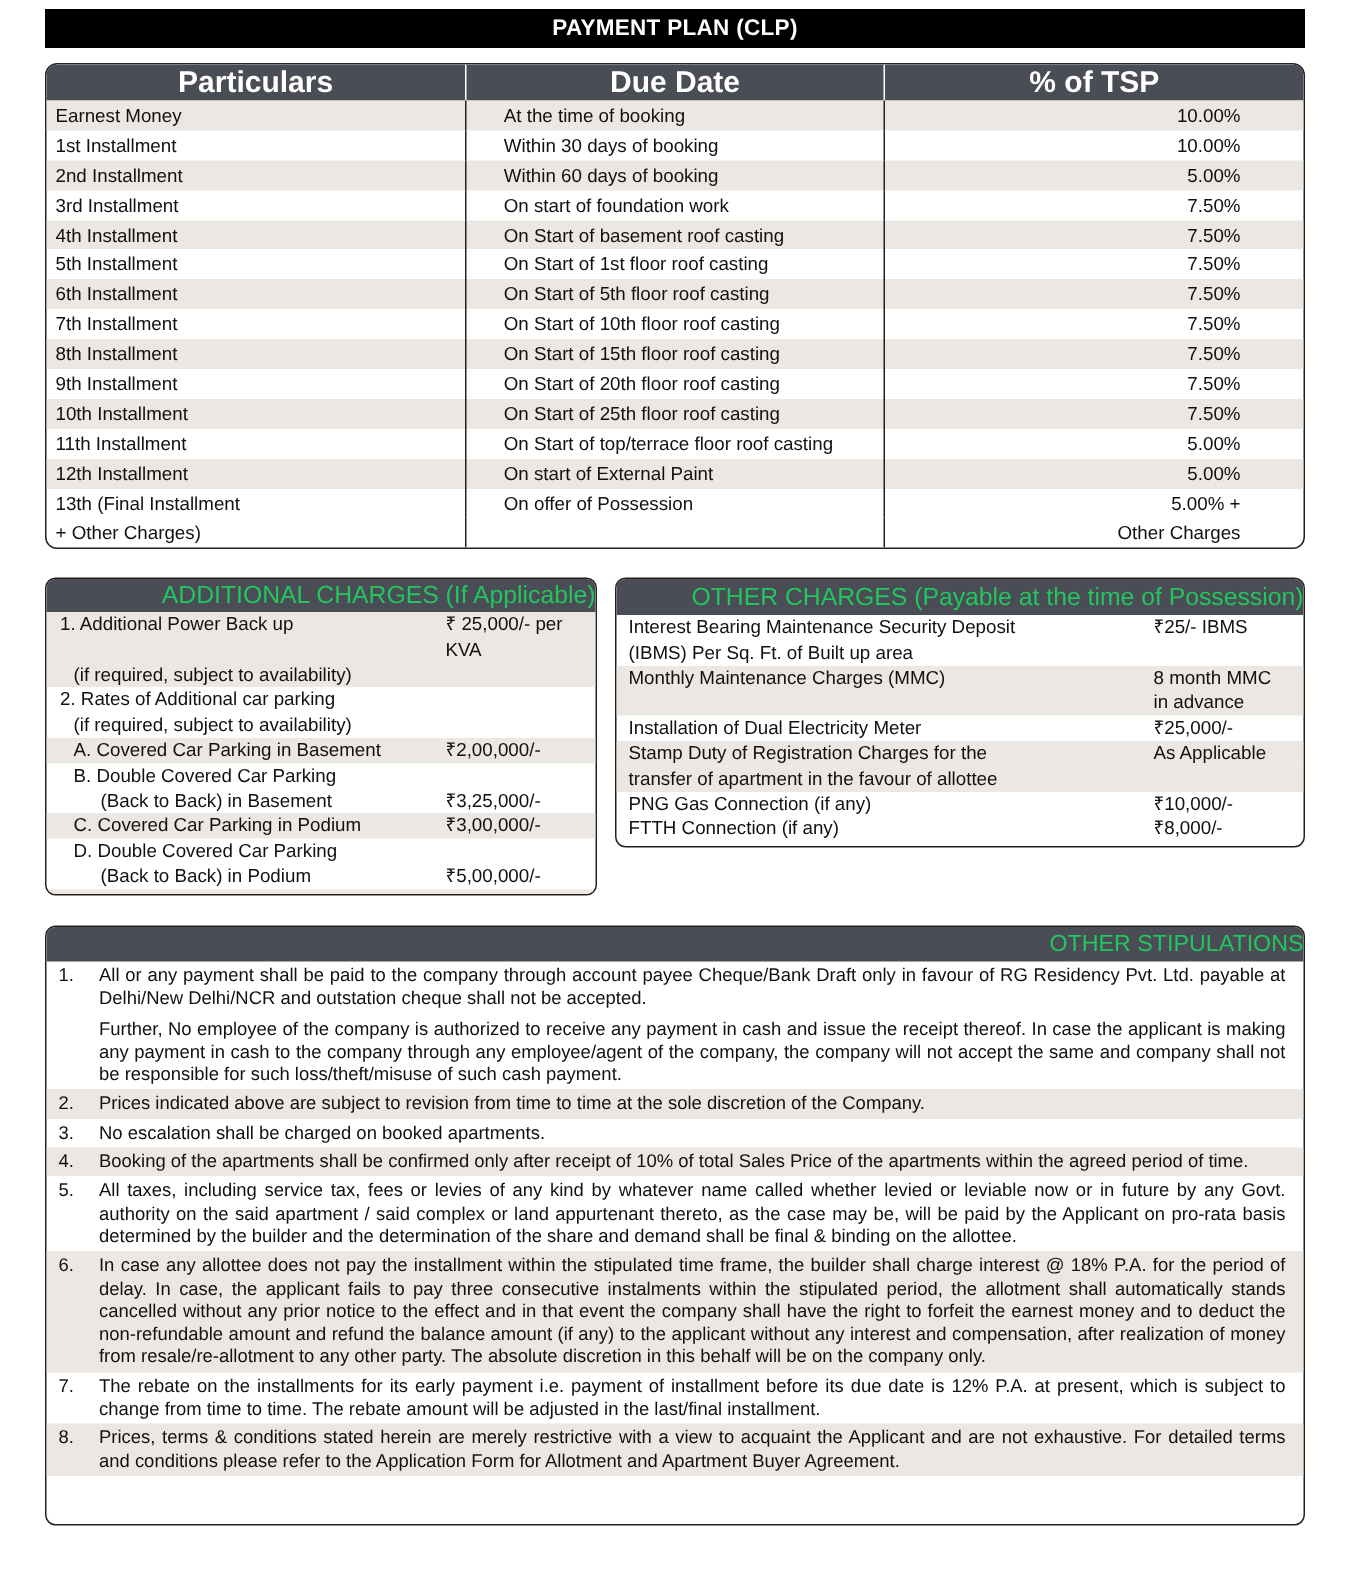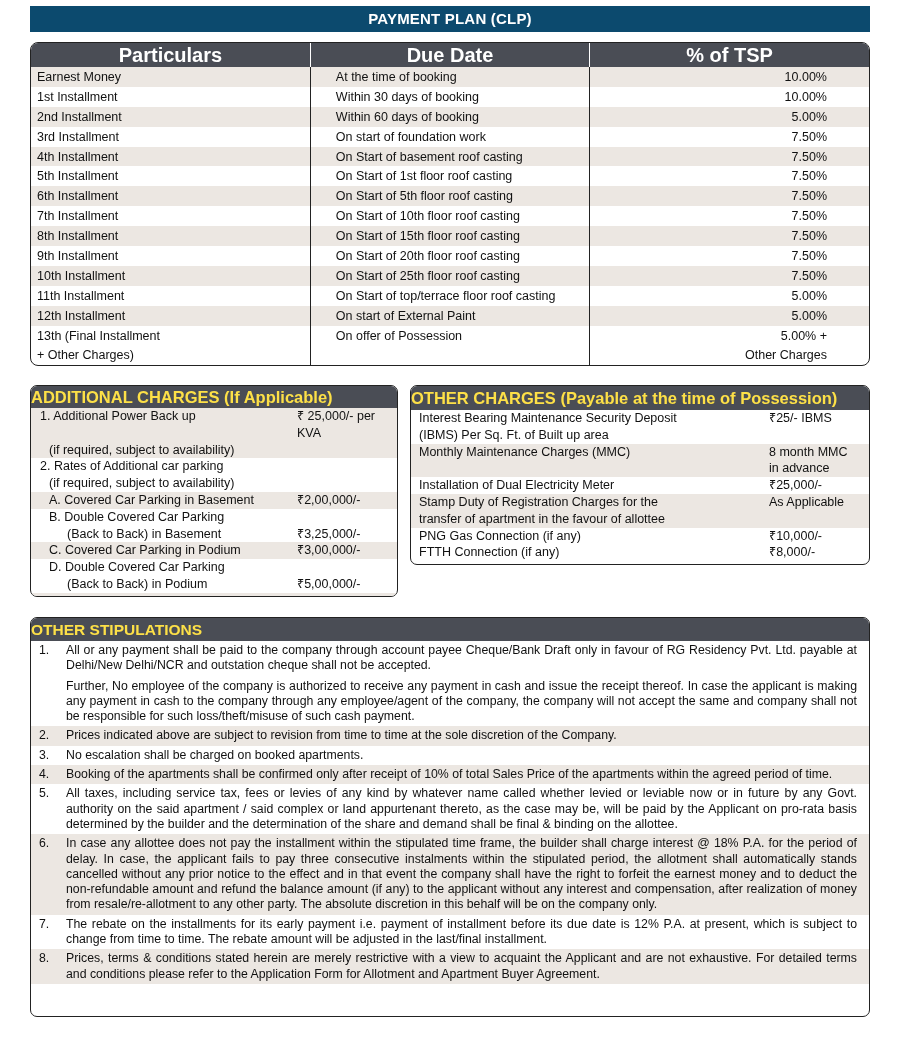--- a/index.html
+++ b/index.html
@@ -1,33 +1,33 @@
 <!DOCTYPE html>
 <html><head>
 <meta charset="utf-8">
 <style>
   * { box-sizing: border-box; margin: 0; padding: 0; }
   html, body { width: 900px; height: 1053px; background: #ffffff; overflow: hidden; }
   body { font-family: "Liberation Sans", sans-serif; color: #111; position: relative; }
 
-  .banner { position: absolute; left: 30px; top: 6px; width: 840px; height: 26px; background: #0c4a6e;
+  .banner { position: absolute; left: 30px; top: 6px; width: 840px; height: 26px; background: #000000;
             color: #fff; font-weight: bold; font-size: 15px; text-align: center; line-height: 26px; letter-spacing: 0.2px; }
 
   .plan { position: absolute; left: 30px; top: 42px; width: 840px; border: 1.5px solid #222; border-radius: 8px; overflow: hidden; }
   .plan table { width: 100%; border-collapse: collapse; font-size: 12.5px; }
   .plan th { background: #4a4d55; color: #fff; font-size: 20px; height: 24px; font-weight: bold; }
   .plan th + th { border-left: 1.5px solid #fff; }
   .plan td { height: 19.9px; padding: 0 6px; vertical-align: middle; }
   .plan td:nth-child(2) { border-left: 1.5px solid #222; border-right: 1.5px solid #222; padding-left: 25px; }
   .plan td:nth-child(3) { text-align: right; padding-right: 42px; }
   .plan tr.alt td { background: #ece7e2; }
   .plan col.c1 { width: 280px; } .plan col.c2 { width: 280px; } .plan col.c3 { width: 280px; }
 
   .box { position: absolute; border: 1.5px solid #222; border-radius: 7px; overflow: hidden; background: #fff; }
-  .box .hdr { background: #4a4d55; color: #fde047; font-weight: bold; text-align: left; }
+  .box .hdr { background: #4a4d55; color: #22c55e; font-weight: normal; text-align: right; }
   .addl { left: 30px; top: 385px; width: 368px; height: 212px; }
   .addl .hdr { font-size: 16.5px; height: 22px; line-height: 22px; }
   .row { display: flex; font-size: 12.5px; line-height: 16.8px; }
   .row .l { flex: 1; }
   .row.alt { background: #ece7e2; }
   .addl .row .l { padding-left: 9px; }
   .addl .row .r { width: 100px; }
   .addl .ind1 { padding-left: 18px !important; }
   .addl .ind2 { padding-left: 36px !important; }
 

